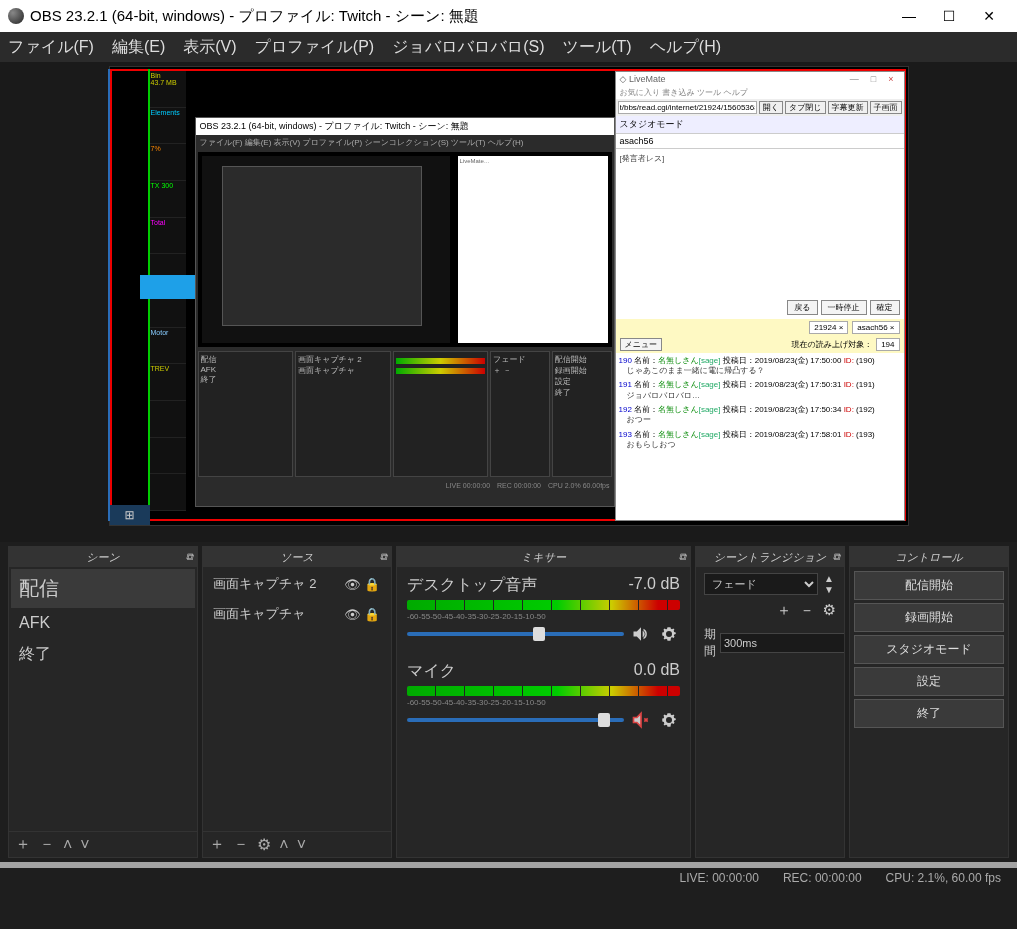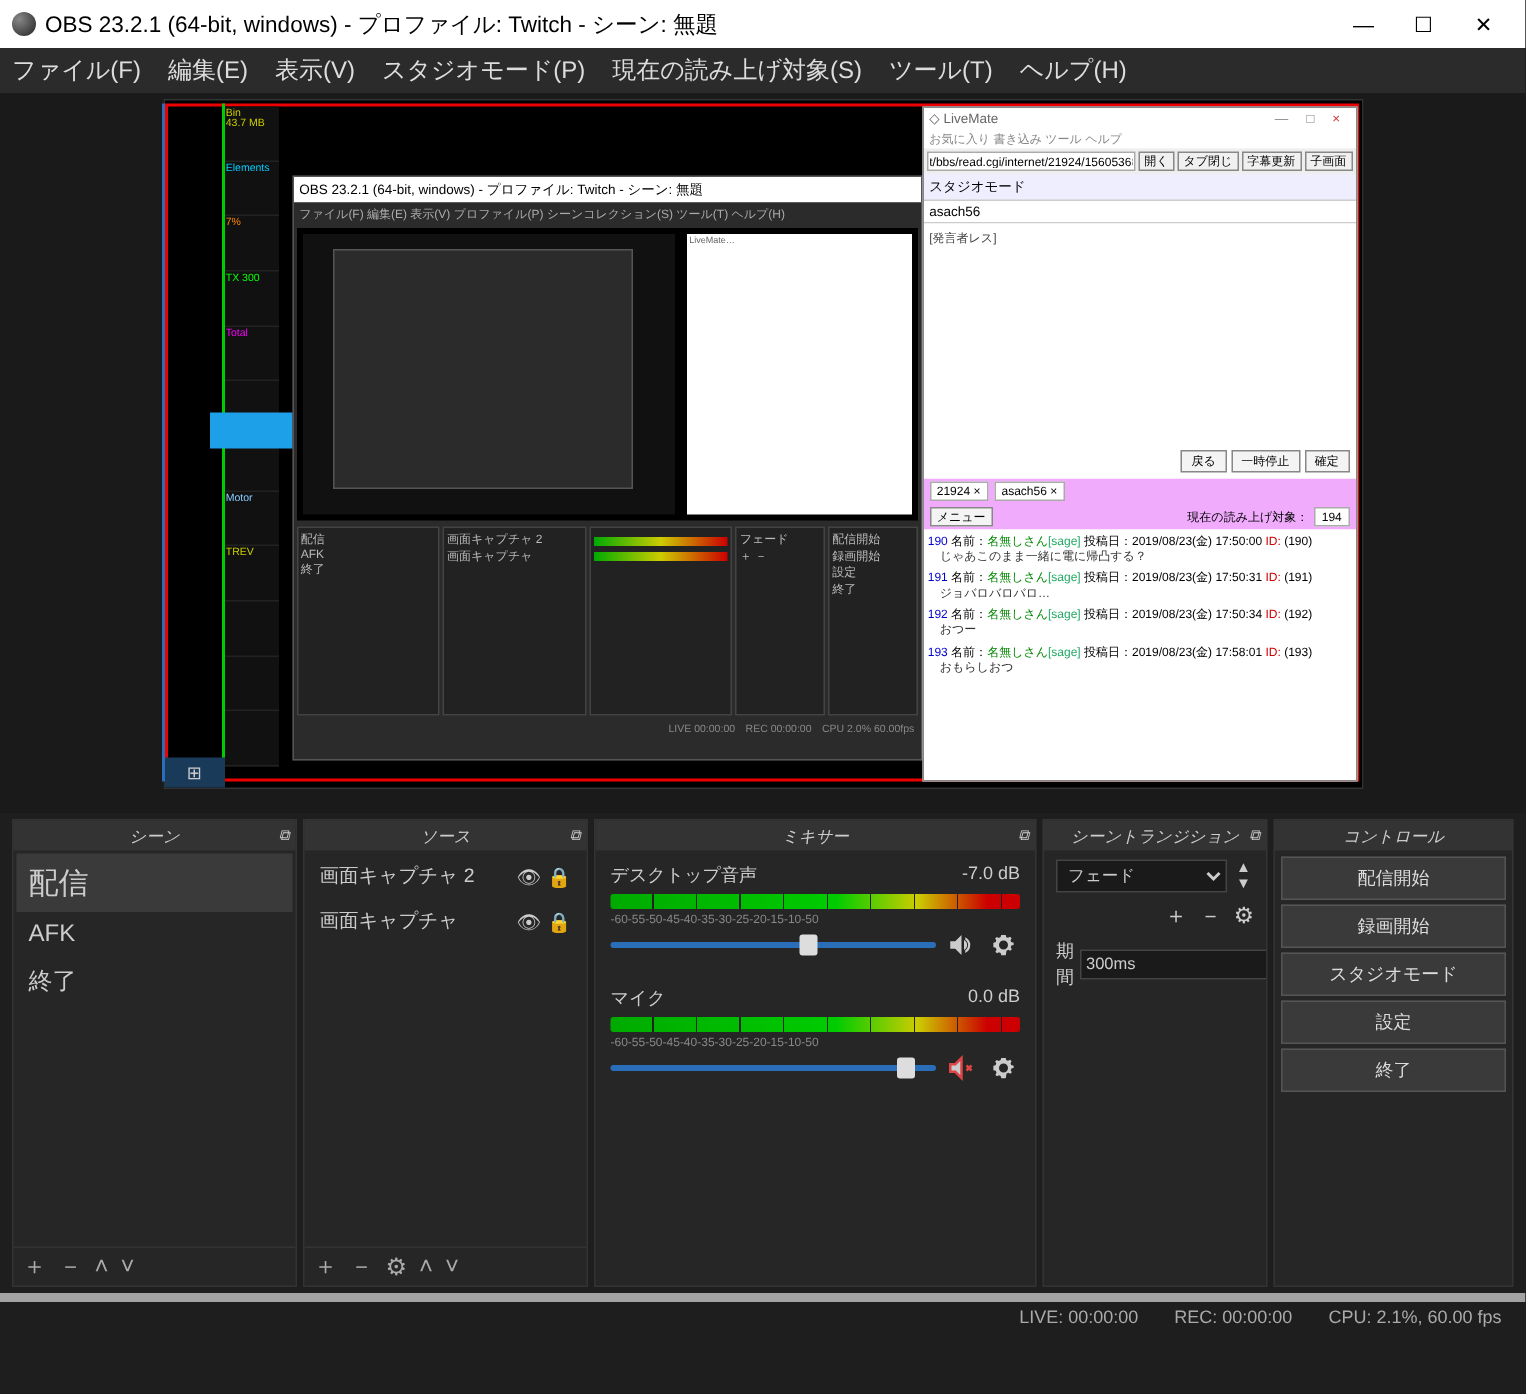--- a/index.html
+++ b/index.html
@@ -28,21 +28,21 @@
 .livemate .lm-title { background: #fff; padding: 2px 4px; display: flex; font-size: 9px; color: #666; }
 .livemate .lm-title span:first-child { flex: 1; }
 .livemate .lm-menu { padding: 1px 4px; font-size: 8px; color: #888; }
 .livemate .lm-url { display: flex; gap: 2px; padding: 2px; background: #eee; }
 .livemate .lm-url input { flex: 1; font-size: 8px; border: 1px solid #aaa; padding: 1px; }
 .livemate .lm-url button { font-size: 8px; padding: 0 3px; border: 1px solid #888; background: #f0f0f0; }
 .livemate .lm-head { background: #eef; padding: 2px 4px; font-size: 9px; border-bottom: 1px solid #ccc; }
 .livemate .lm-body { flex: 1; background: #fff; padding: 4px; font-size: 8px; color: #444; position: relative; }
 .livemate .lm-btns { position: absolute; bottom: 4px; right: 4px; display: flex; gap: 3px; }
 .livemate .lm-btns button { font-size: 8px; padding: 1px 6px; border: 1px solid #888; background: #f4f4f4; }
-.livemate .lm-tabs { background: #f0abfc; padding: 2px 4px; font-size: 8px; display: flex; align-items: center; gap: 4px; }
+.livemate .lm-tabs { background: #fef9c3; padding: 2px 4px; font-size: 8px; display: flex; align-items: center; gap: 4px; justify-content: flex-end; }
 .livemate .lm-tabs .tab { border: 1px solid #aaa; padding: 1px 4px; background: #fff; font-size: 8px; }
 .livemate .lm-tabs button { font-size: 8px; padding: 0 4px; border: 1px solid #888; background: #f4f4f4; }
 .livemate .lm-thread { flex: 1; background: #fff; overflow: hidden; padding: 3px; font-size: 8px; }
 .livemate .post { margin-bottom: 4px; line-height: 1.3; }
 .livemate .post .num { color: #00c; }
 .livemate .post .name { color: #080; }
 .livemate .post .sage { color: #2a6; }
 .livemate .post .id { color: #c00; }
 .livemate .post .body { color: #333; margin-left: 8px; }
 
@@ -59,21 +59,21 @@
 .scenes .item.active { background: #3a3a3a; font-size: 20px; }
 
 .sources { width: 190px; }
 .sources .item { display: flex; align-items: center; font-size: 13px; }
 .sources .item span:first-child { flex: 1; }
 .sources .eye { cursor: pointer; margin-right: 4px; }
 .sources .lock { cursor: pointer; color: #888; }
 
 .mixer { flex: 1; }
 .mixer .channel { padding: 6px 8px 10px; }
-.mixer .ch-head { display: flex; font-size: 12px; margin-bottom: 4px; }
+.mixer .ch-head { display: flex; font-size: 16px; margin-bottom: 4px; }
 .mixer .ch-head span:first-child { flex: 1; }
 .mixer .meter { height: 10px; background: linear-gradient(to right, #0a0 0%, #0c0 55%, #cc0 75%, #c00 92%); border-radius: 2px; position: relative; margin-bottom: 2px; }
 .mixer .meter::after { content: ""; position: absolute; inset: 0; background: repeating-linear-gradient(to right, transparent 0, transparent 28px, #222 28px, #222 29px); }
 .mixer .ticks { display: flex; justify-content: flex-start; font-size: 8px; color: #888; margin-bottom: 2px; }
 .mixer .slider-row { display: flex; align-items: center; gap: 6px; }
 .mixer .slider { flex: 1; height: 4px; background: #2a6db8; border-radius: 2px; position: relative; }
 .mixer .slider .thumb { position: absolute; top: -5px; width: 12px; height: 14px; background: #ddd; border-radius: 2px; }
 .mixer .icon { width: 22px; height: 22px; cursor: pointer; display: flex; align-items: center; justify-content: center; }
 .mixer svg { fill: #ccc; }
 
@@ -97,22 +97,22 @@
   <div class="title">OBS 23.2.1 (64-bit, windows) - プロファイル: Twitch - シーン: 無題</div>
   <div class="winbtn">—</div>
   <div class="winbtn">☐</div>
   <div class="winbtn">✕</div>
 </div>
 
 <div class="menubar">
   <span>ファイル(F)</span>
   <span>編集(E)</span>
   <span>表示(V)</span>
-  <span>スタジオモード(P)</span>
-  <span>現在の読み上げ対象(S)</span>
+  <span>プロファイル(P)</span>
+  <span>ジョバロバロバロ(S)</span>
   <span>ツール(T)</span>
   <span>ヘルプ(H)</span>
 </div>
 
 <div class="preview-area">
   <div class="preview-canvas">
     <div class="red-frame" style="left:0;top:2px;width:796px;height:452px"></div>
     <div style="position:absolute;left:-2px;top:2px;width:2px;height:452px;background:#2a6db8"></div>
     <div style="position:absolute;left:38px;top:2px;width:2px;height:452px;background:#0c0"></div>
     <div class="side-strip">

